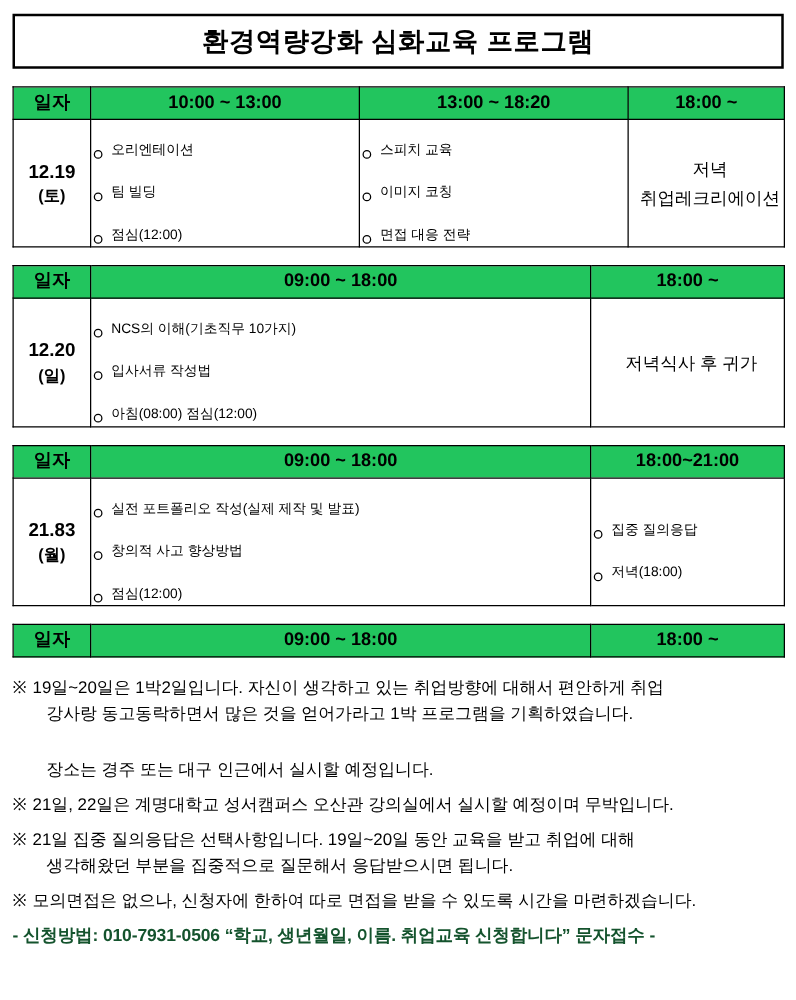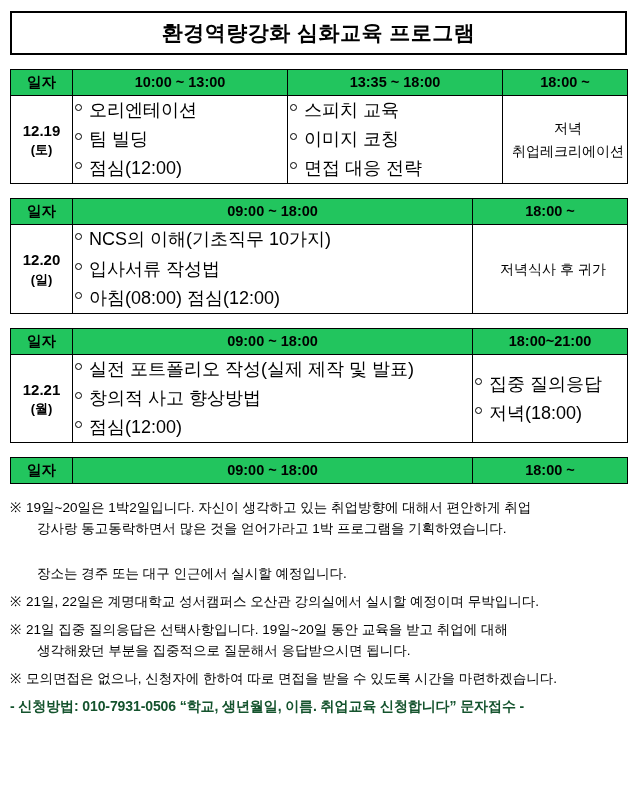--- a/index.html
+++ b/index.html
@@ -76,21 +76,22 @@
   }
   ul.items {
     list-style: none;
     margin: 0;
     padding: 0;
   }
   ul.items li {
     position: relative;
     padding-left: 16px;
     line-height: 1.62;
-    font-size: 18px;
+    font-size: 11px;
+    margin-top: 16px;
   }
   ul.items li:before {
     content: "";
     position: absolute;
     left: 2px;
     top: 8px;
     width: 5px;
     height: 5px;
     border: 1px solid #000;
     border-radius: 50%;
@@ -150,21 +151,21 @@
         <colgroup>
           <col style="width: 62px;">
           <col style="width: 215px;">
           <col style="width: 215px;">
           <col style="width: 125px;">
         </colgroup>
         <tbody>
           <tr class="hdr">
             <td>일자</td>
             <td>10:00 ~ 13:00</td>
-            <td>13:35 ~ 18:00</td>
+            <td>13:00 ~ 18:20</td>
             <td>18:00 ~</td>
           </tr>
           <tr>
             <td class="daycell"><span>12.19</span><span class="dow">(토)</span></td>
             <td class="bodycell">
               <ul class="items">
                 <li>오리엔테이션</li>
                 <li>팀 빌딩</li>
                 <li>점심(12:00)</li>
               </ul>
@@ -220,21 +221,21 @@
           <col style="width: 400px;">
           <col style="width: 155px;">
         </colgroup>
         <tbody>
           <tr class="hdr">
             <td>일자</td>
             <td>09:00 ~ 18:00</td>
             <td>18:00~21:00</td>
           </tr>
           <tr>
-            <td class="daycell"><span>12.21</span><span class="dow">(월)</span></td>
+            <td class="daycell"><span>21.83</span><span class="dow">(월)</span></td>
             <td class="bodycell">
               <ul class="items">
                 <li>실전 포트폴리오 작성(실제 제작 및 발표)</li>
                 <li>창의적 사고 향상방법</li>
                 <li>점심(12:00)</li>
               </ul>
             </td>
             <td class="bodycell">
               <ul class="items">
                 <li>집중 질의응답</li>

